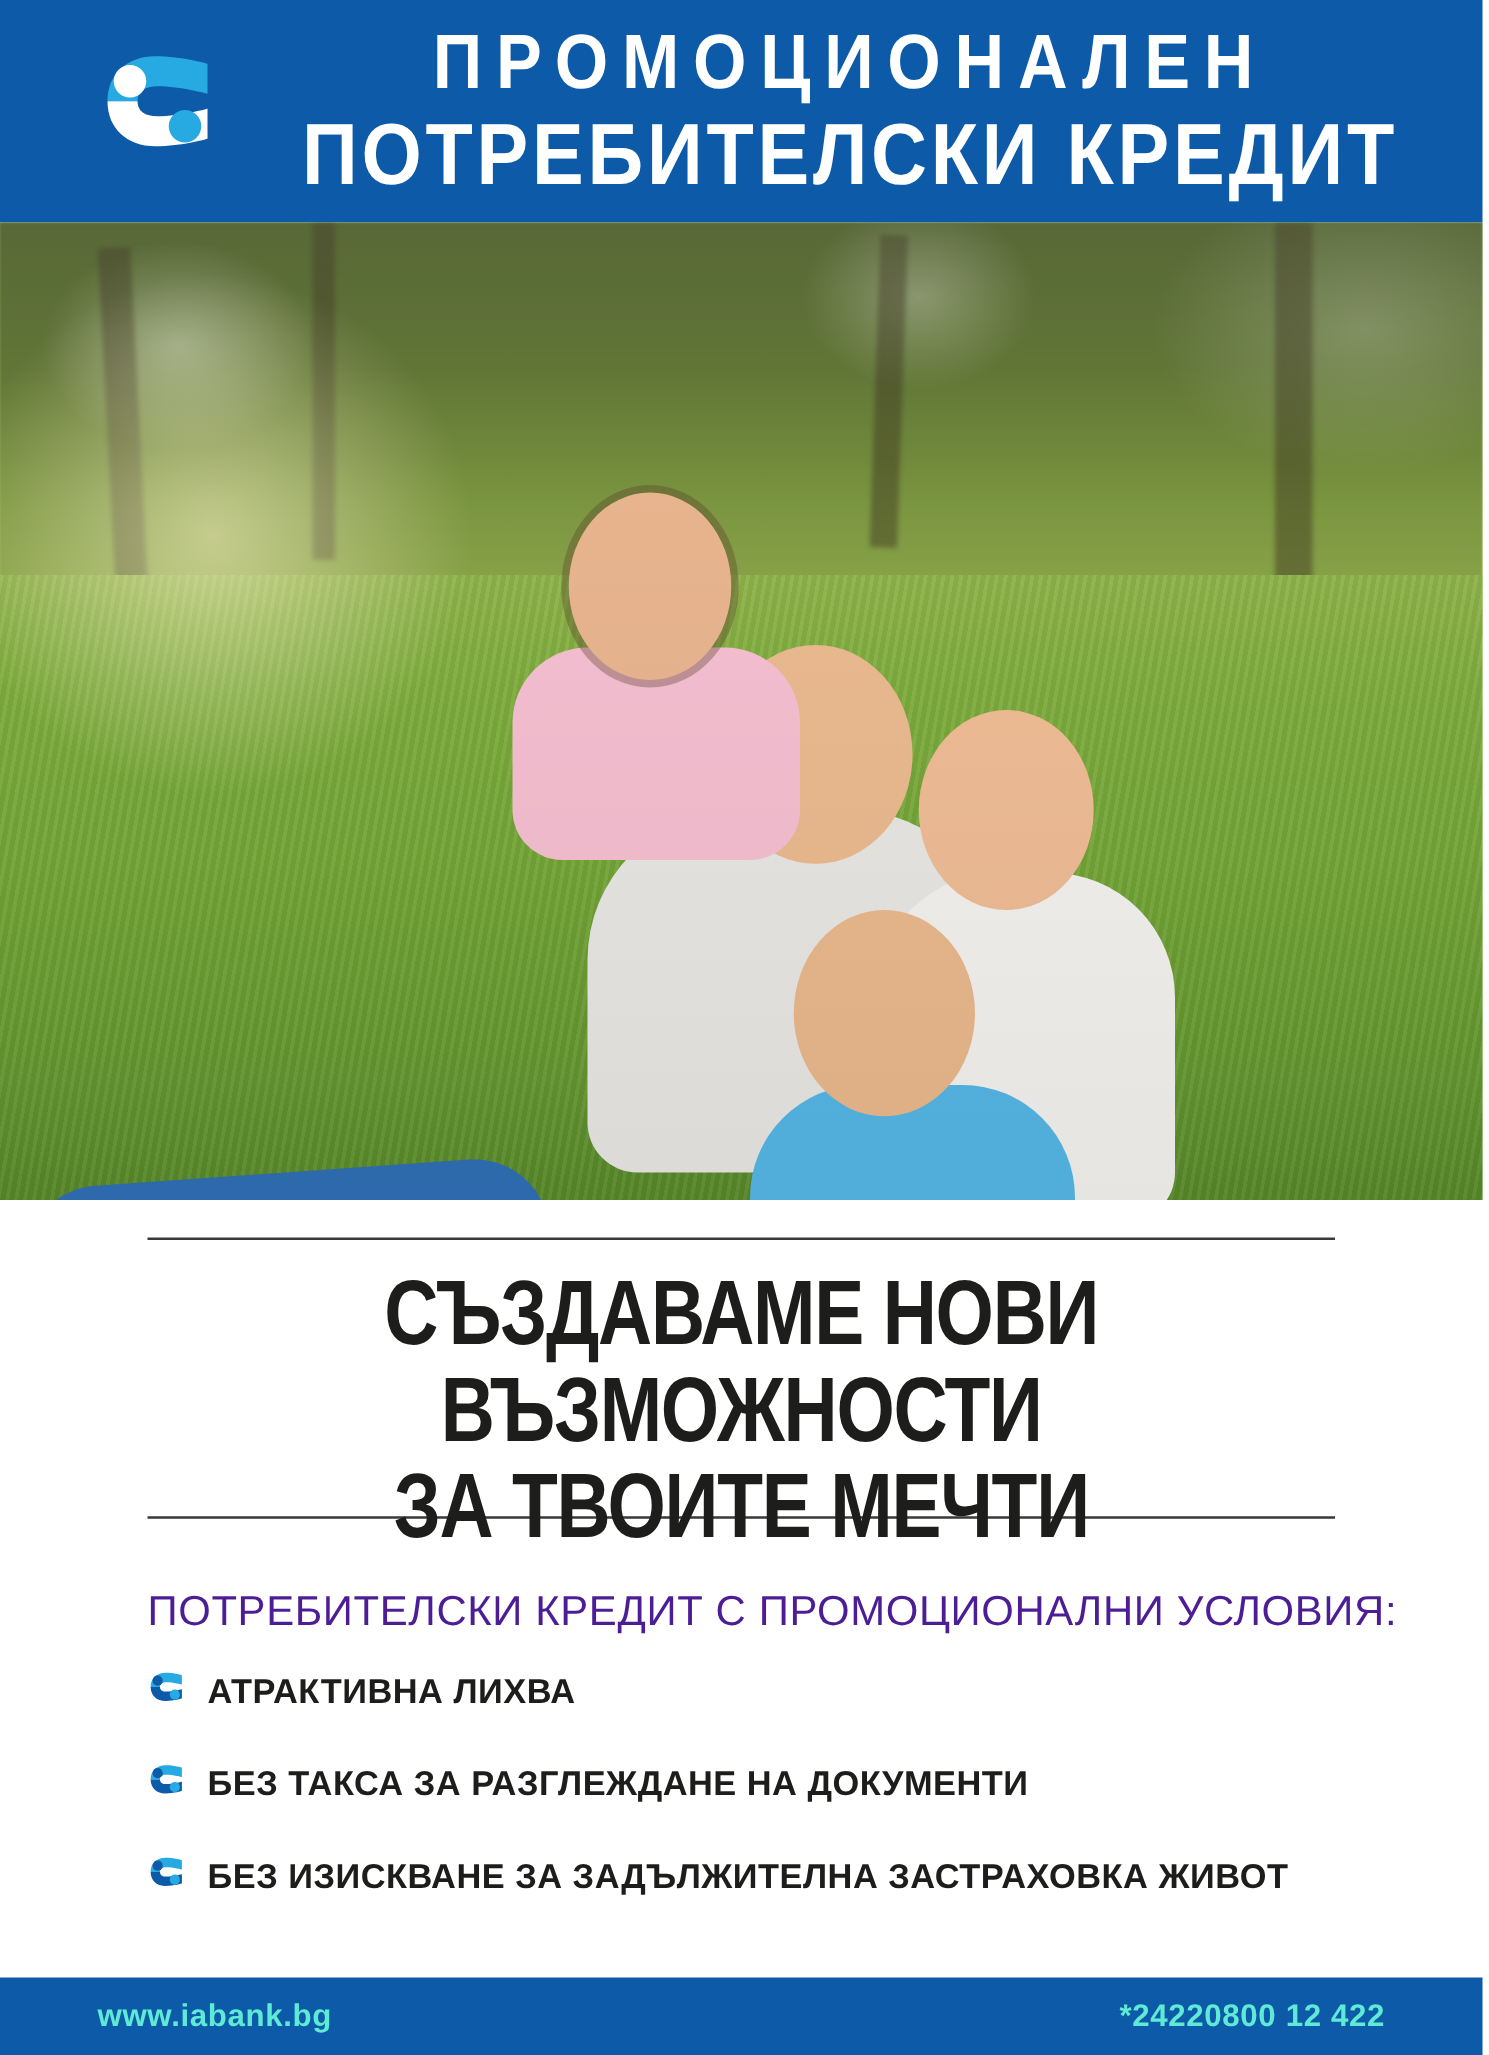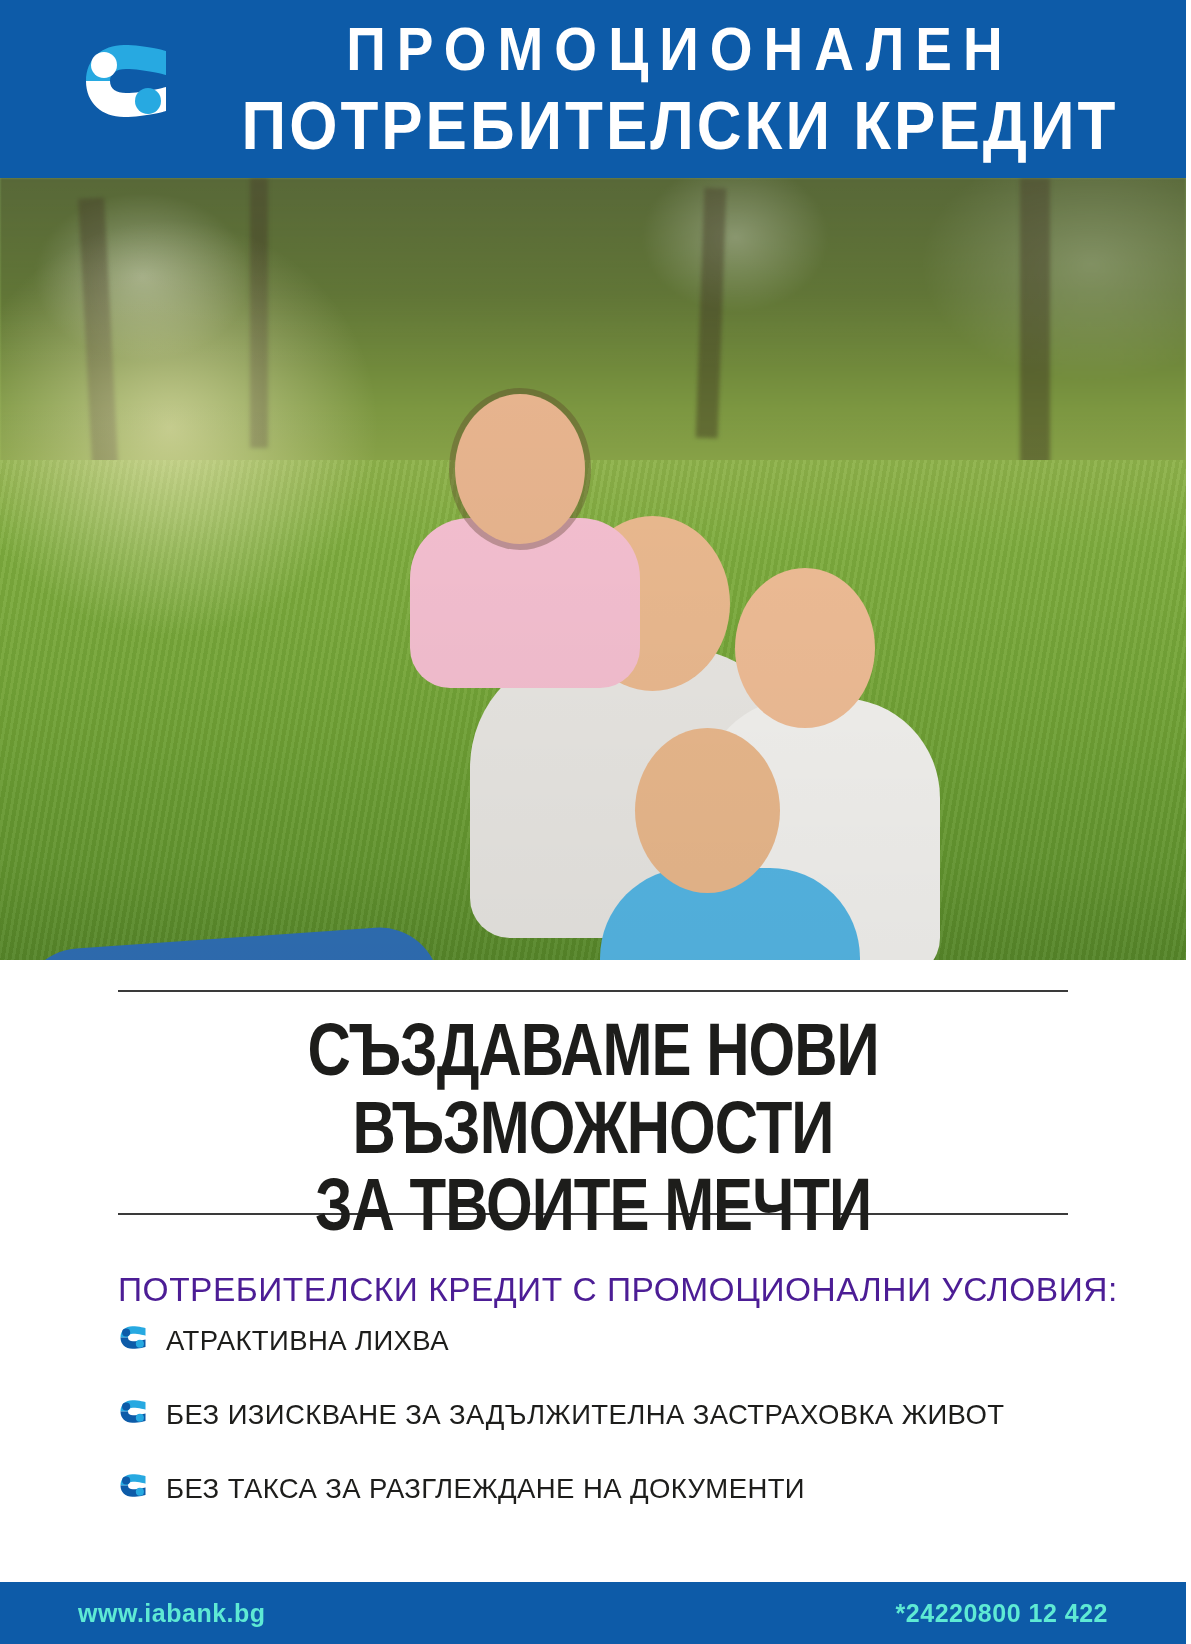--- a/index.html
+++ b/index.html
@@ -160,21 +160,21 @@
   .headline-wrap { padding-bottom: 30px; }
 
   .subhead {
     color: #4c1d95;
     font-size: 33.5px;
     letter-spacing: 0.5px;
     padding: 26px 0 0 0;
     white-space: nowrap;
   }
 
-  .bullets { margin-top: 16px; }
+  .bullets { margin-top: 28px; font-weight: bold; }
   .bullet {
     display: flex;
     align-items: center;
     margin-bottom: 42px;
   }
   .bullet .bicon {
     width: 30px; height: 30px;
     flex: 0 0 auto;
     margin-right: 18px;
     position: relative;
@@ -276,33 +276,33 @@
 
       <div class="bullet">
         <span class="bicon">
           <svg width="30" height="30" viewBox="0 0 96 96" xmlns="http://www.w3.org/2000/svg">
             <path d="M46 4 C68 4 88 10 88 10 L88 34 C88 34 66 28 48 28 C38 28 32 32 32 40 L8 40 C8 18 24 4 46 4 Z" fill="#27a9e1"></path>
             <path d="M8 40 L32 40 C32 48 38 52 48 52 C66 52 88 46 88 46 L88 70 C88 70 68 76 46 76 C24 76 8 62 8 40 Z" fill="#0d5ba8"></path>
             <circle cx="26" cy="24" r="13" fill="#0d5ba8"></circle>
             <circle cx="70" cy="60" r="13" fill="#27a9e1"></circle>
           </svg>
         </span>
-        <span class="btext">БЕЗ ИЗИСКВАНЕ ЗА ЗАДЪЛЖИТЕЛНА ЗАСТРАХОВКА ЖИВОТ</span>
+        <span class="btext">БЕЗ ТАКСА ЗА РАЗГЛЕЖДАНЕ НА ДОКУМЕНТИ</span>
       </div>
 
       <div class="bullet">
         <span class="bicon">
           <svg width="30" height="30" viewBox="0 0 96 96" xmlns="http://www.w3.org/2000/svg">
             <path d="M46 4 C68 4 88 10 88 10 L88 34 C88 34 66 28 48 28 C38 28 32 32 32 40 L8 40 C8 18 24 4 46 4 Z" fill="#27a9e1"></path>
             <path d="M8 40 L32 40 C32 48 38 52 48 52 C66 52 88 46 88 46 L88 70 C88 70 68 76 46 76 C24 76 8 62 8 40 Z" fill="#0d5ba8"></path>
             <circle cx="26" cy="24" r="13" fill="#0d5ba8"></circle>
             <circle cx="70" cy="60" r="13" fill="#27a9e1"></circle>
           </svg>
         </span>
-        <span class="btext">БЕЗ ТАКСА ЗА РАЗГЛЕЖДАНЕ НА ДОКУМЕНТИ</span>
+        <span class="btext">БЕЗ ИЗИСКВАНЕ ЗА ЗАДЪЛЖИТЕЛНА ЗАСТРАХОВКА ЖИВОТ</span>
       </div>
 
     </div>
   </div>
 
   <div class="footer">
     <div class="left">www.iabank.bg</div>
     <div class="center">*2422</div>
     <div class="right">0800 12 422</div>
   </div>

